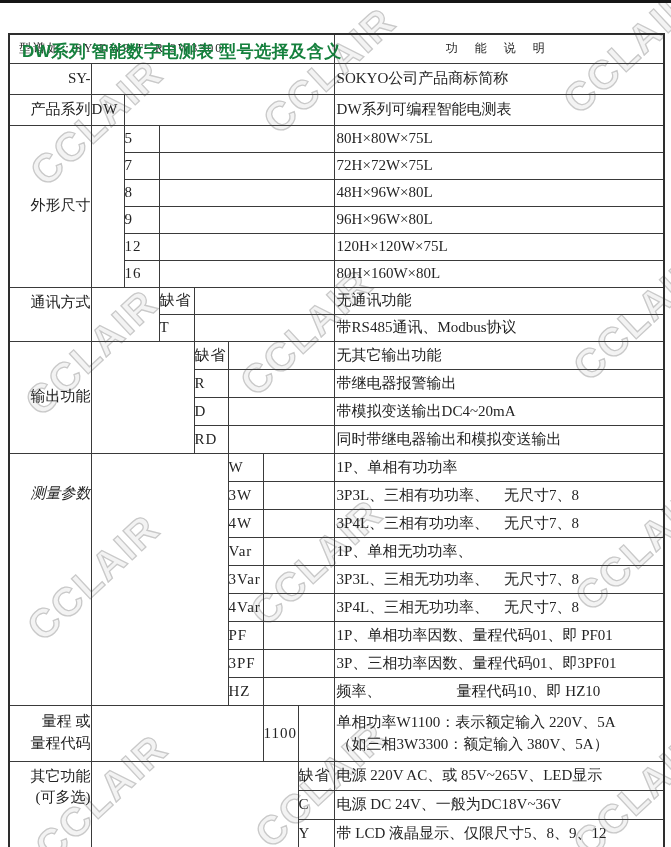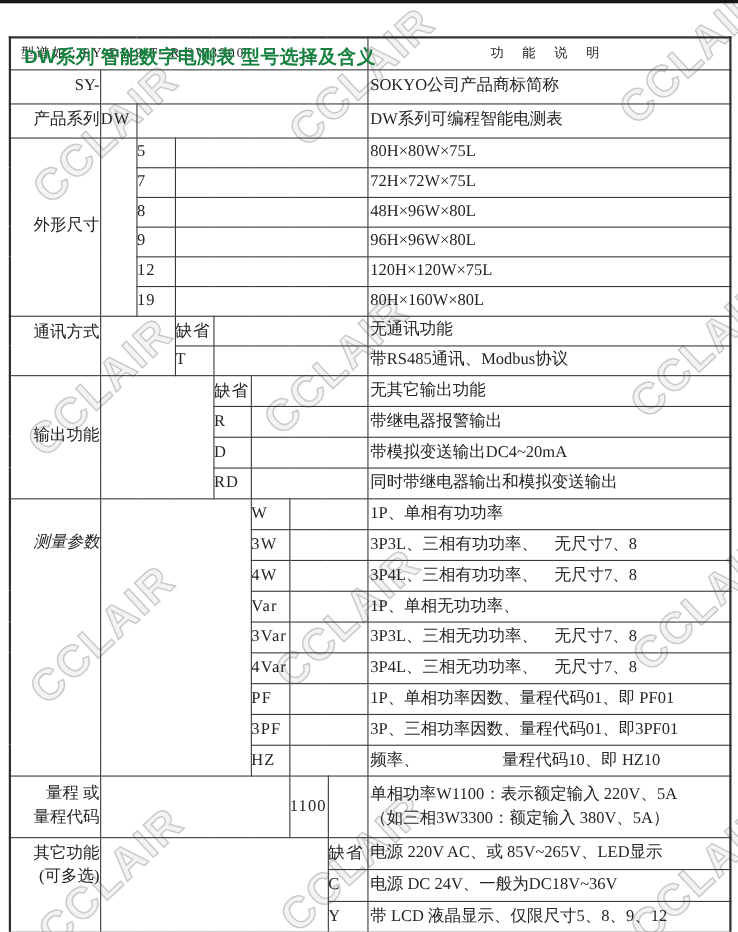--- a/index.html
+++ b/index.html
@@ -126,21 +126,21 @@
     <td class="code">9</td>
     <td colspan="5" class="empty"></td>
     <td class="desc">96H×96W×80L</td>
   </tr>
   <tr class="h27">
     <td class="code">12</td>
     <td colspan="5" class="empty"></td>
     <td class="desc">120H×120W×75L</td>
   </tr>
   <tr class="h27">
-    <td class="code">19</td>
+    <td class="code">16</td>
     <td colspan="5" class="empty"></td>
     <td class="desc">80H×160W×80L</td>
   </tr>
 
   <tr class="h27">
     <td class="label va-top" rowspan="2">通讯方式</td>
     <td colspan="2" rowspan="2" class="empty"></td>
     <td class="code">缺省</td>
     <td colspan="4" class="empty"></td>
     <td class="desc">无通讯功能</td>

